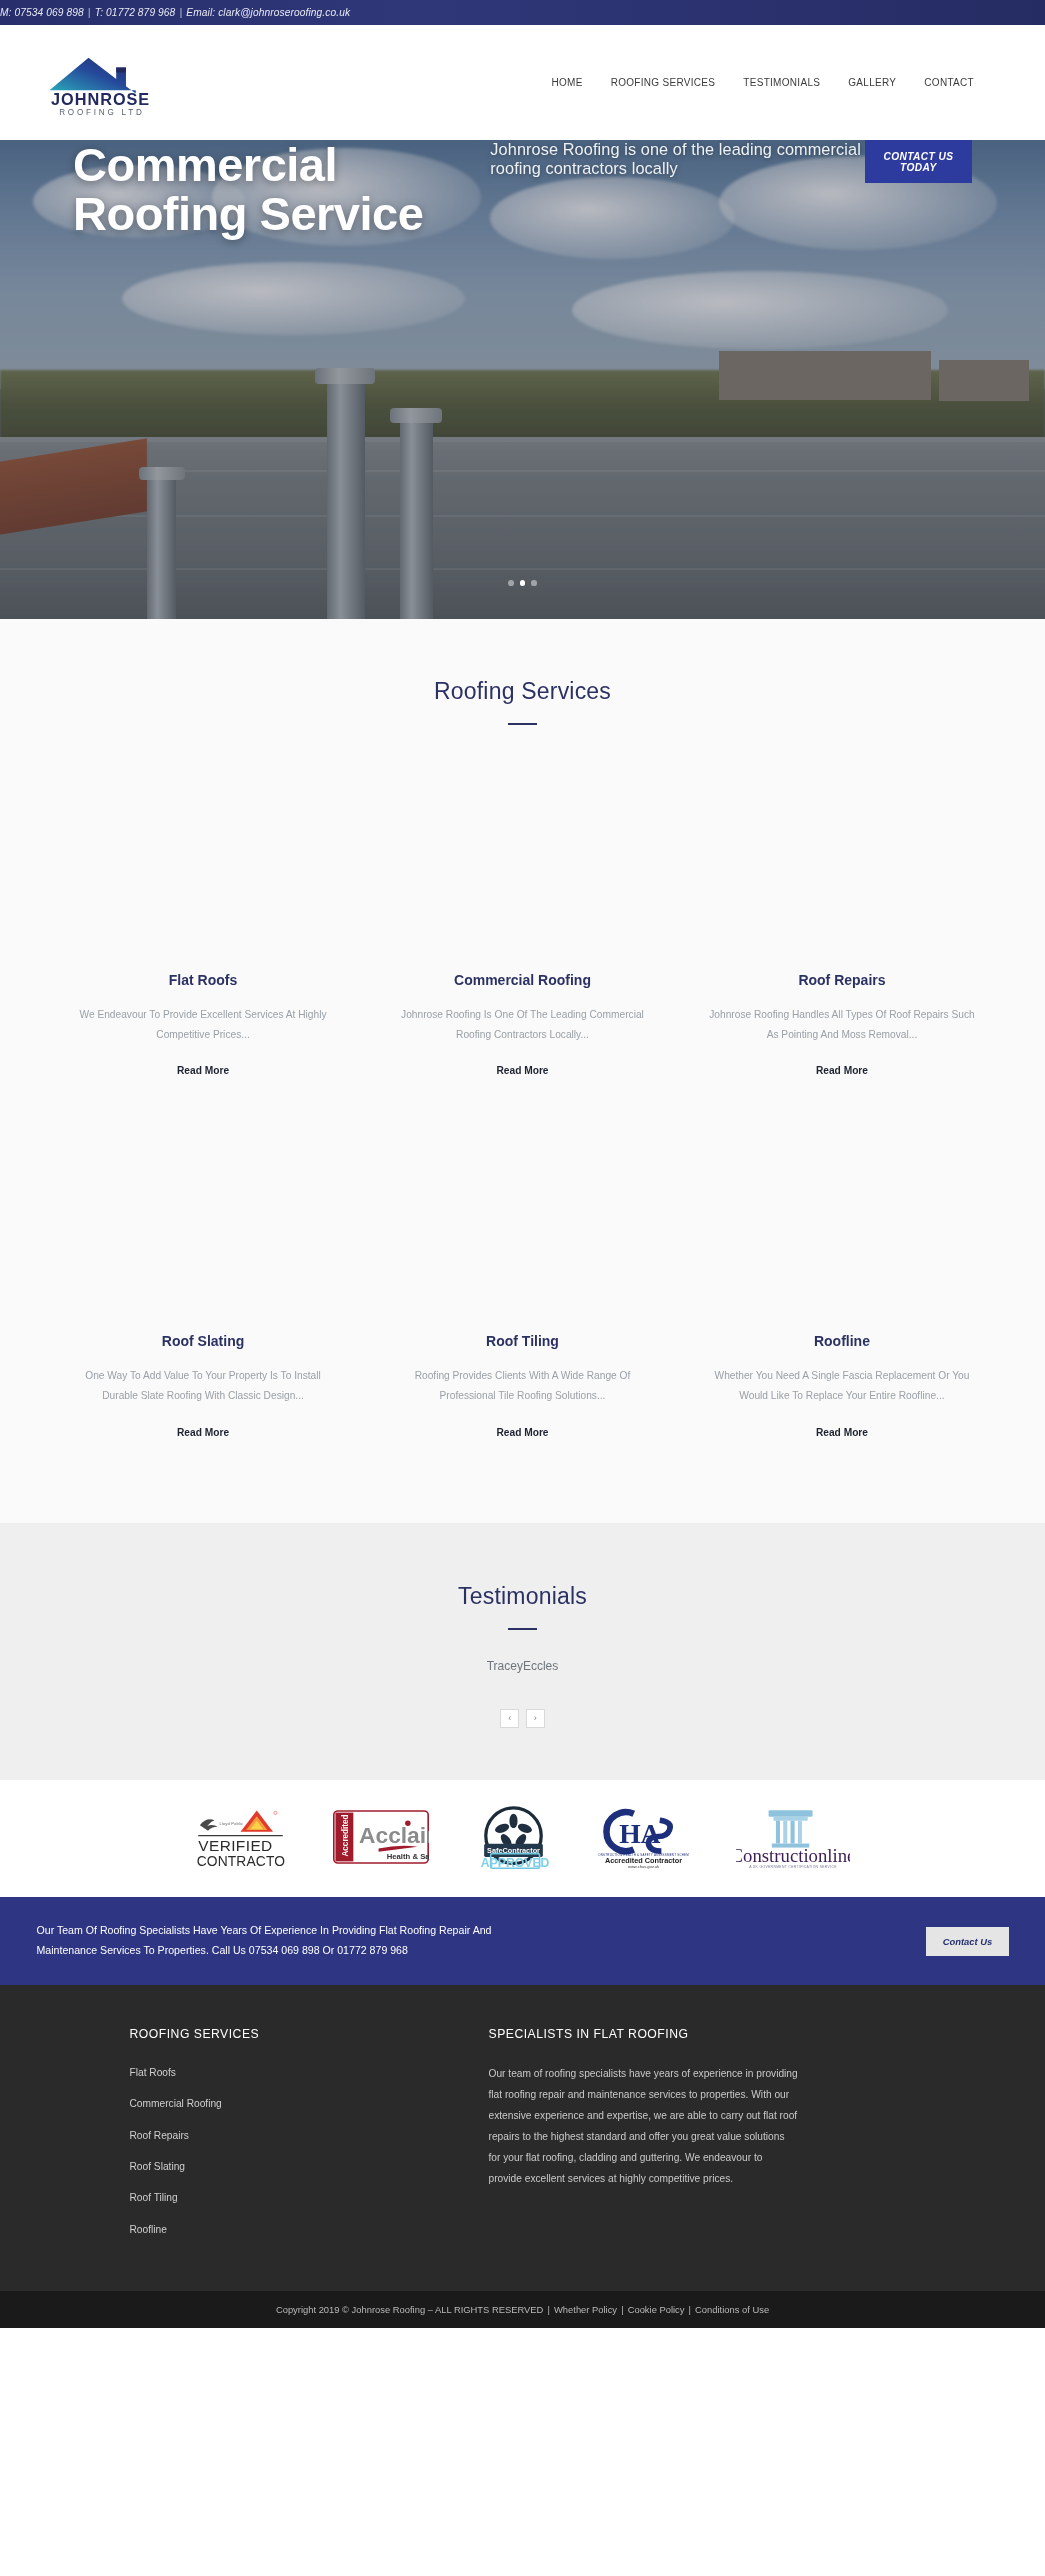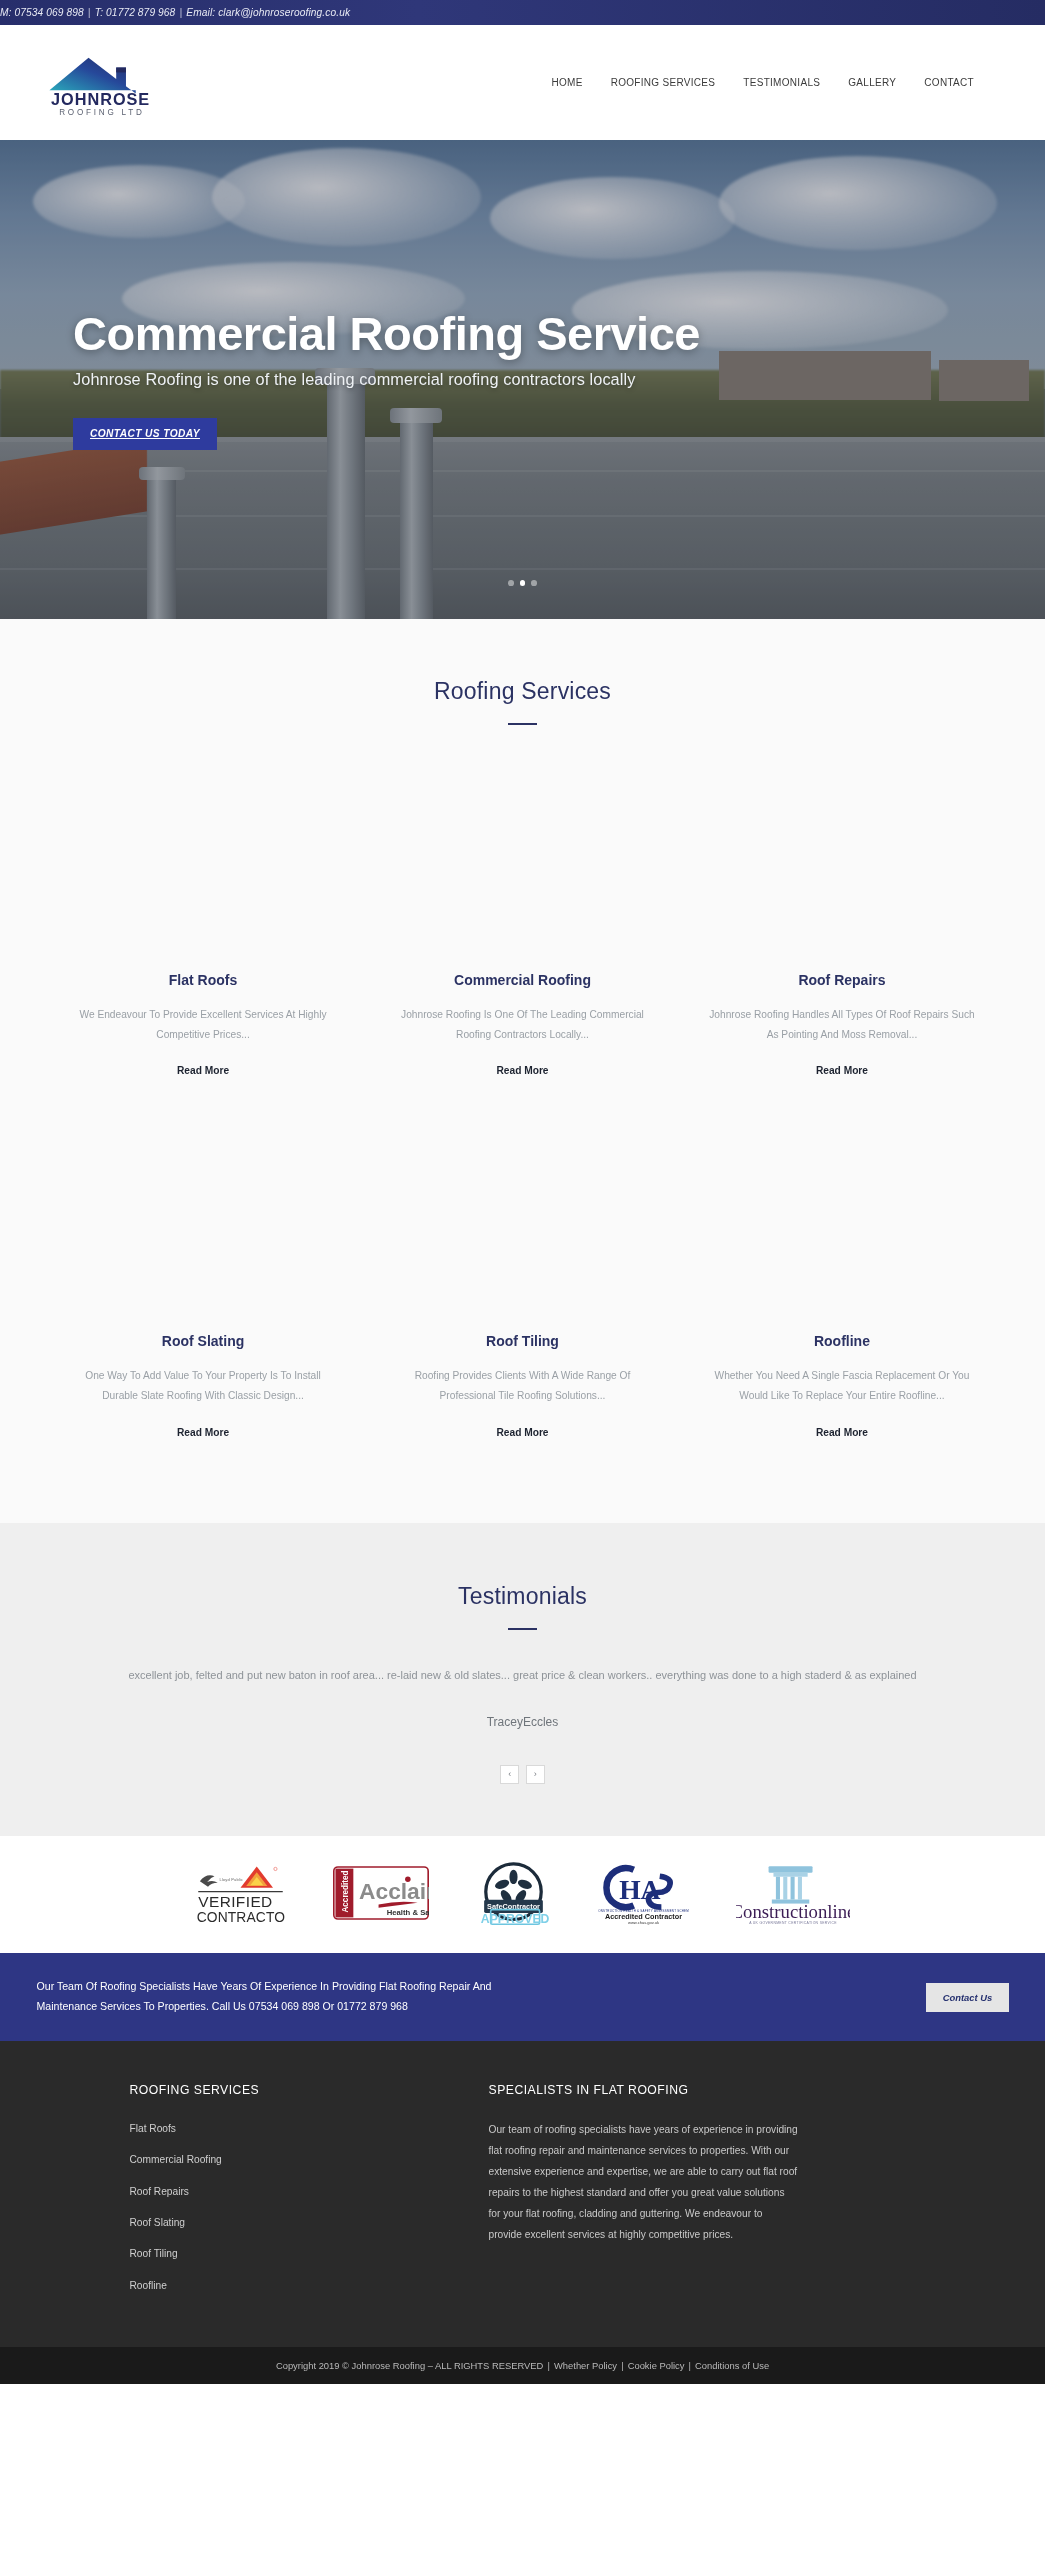--- a/index.html
+++ b/index.html
@@ -106,21 +106,20 @@
     filter: blur(0.4px);
   }
   .hero-shade { position: absolute; inset: 0; background: rgba(32,38,52,.30); }
 
   .hero-inner {
     position: relative;
     width: 1045px;
     padding: 0 73px;
     height: 100%;
     display: flex;
-    flex-direction: column;
     justify-content: center;
   }
   .hero h1 {
     color: #fff;
     font-size: 47px;
     font-weight: 700;
     letter-spacing: -0.5px;
     line-height: 1.05;
     text-shadow: 0 1.6px 8.2px rgba(0,0,0,.35);
     margin-bottom: 11.4px;
@@ -138,21 +137,20 @@
     background: #2e3b9e;
     color: #fff;
     border: none;
     font-family: inherit;
     font-size: 10.2px;
     font-weight: 700;
     font-style: italic;
     letter-spacing: 0.4px;
     padding: 10.6px 17px;
     cursor: pointer;
-    text-decoration: underline;
   }
   .hero-dots {
     position: absolute;
     bottom: 33px; left: 0; right: 0;
     display: flex; justify-content: center; gap: 5.7px;
   }
   .hero-dots span {
     width: 5.7px; height: 5.7px; border-radius: 50%;
     background: rgba(255,255,255,.45);
     display: block; cursor: pointer;
@@ -430,21 +428,20 @@
       <h3>Roofline</h3>
       <div class="desc">Whether You Need A Single Fascia Replacement Or You Would Like To Replace Your Entire Roofline...</div>
       <a href="#" class="more">Read More</a>
     </div>
   </div>
 </section>
 
 <section class="testi">
   <h2 class="sec-title">Testimonials</h2>
   <div class="divider"></div>
-  <div class="testi-quote">excellent job, felted and put new baton in roof area... re-laid new &amp; old slates... great price &amp; clean workers.. everything was done to a high staderd &amp; as explained</div>
   <div class="testi-author">TraceyEccles</div>
   <div class="testi-arrows">
     <button>‹</button>
     <button>›</button>
   </div>
 </section>
 
 <section class="accred">
 
   <div class="accred-item">

